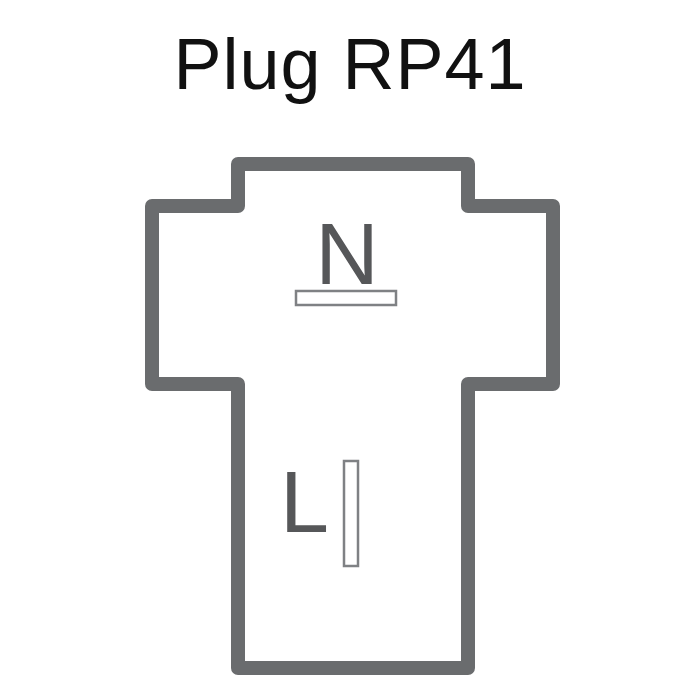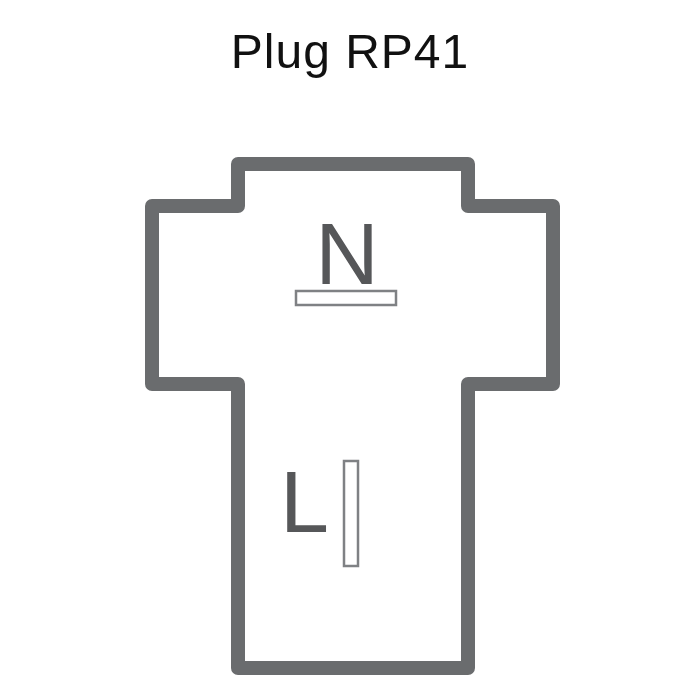--- a/index.html
+++ b/index.html
@@ -14,21 +14,21 @@
     background: #ffffff;
     overflow: hidden;
     font-family: "Liberation Sans", sans-serif;
   }
   .title {
     position: absolute;
     top: 28px;
     left: 0;
     width: 700px;
     text-align: center;
-    font-size: 48px;
+    font-size: 72px;
     line-height: 1.0;
     font-weight: 400;
     color: #111111;
     letter-spacing: 1px;
   }
   .plug-svg {
     position: absolute;
     left: 0;
     top: 0;
     width: 700px;

